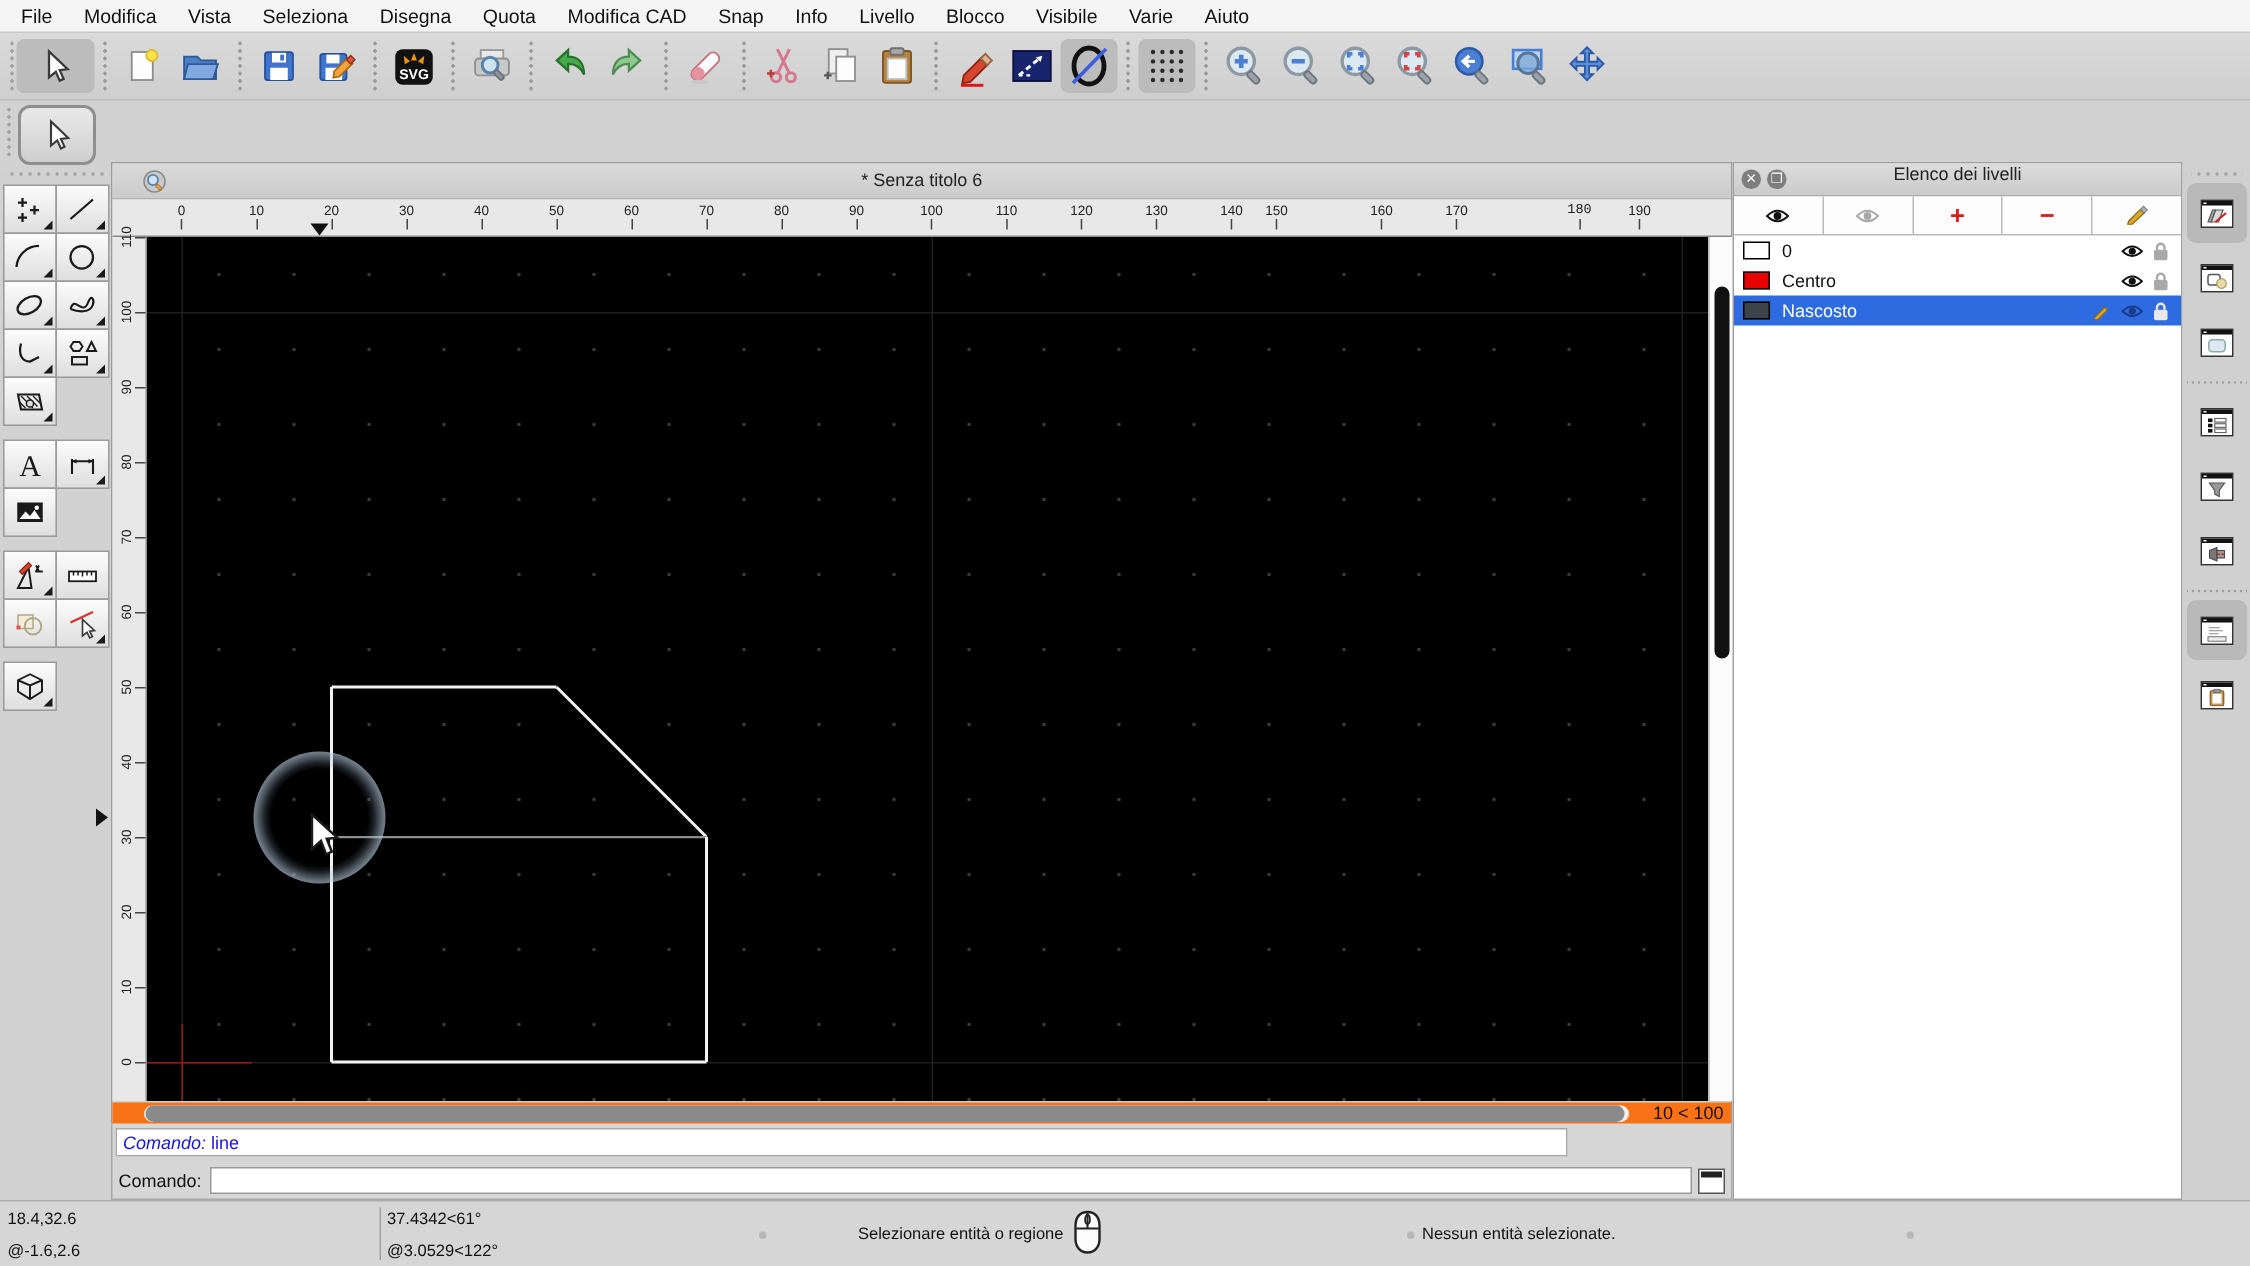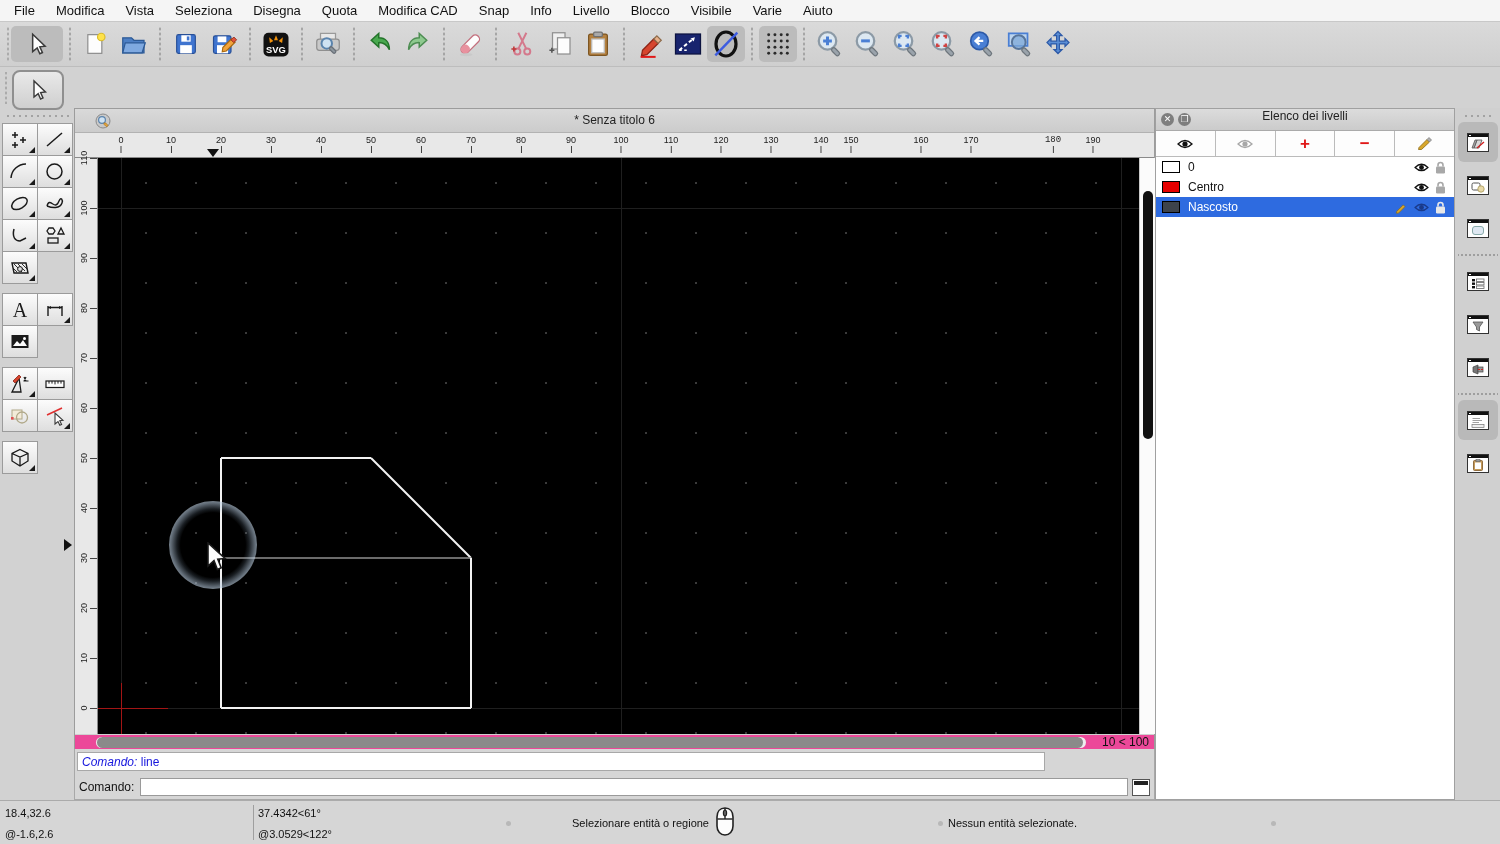--- a/index.html
+++ b/index.html
@@ -67,21 +67,21 @@
   .gridline-v{position:absolute;top:0;bottom:0;width:1px;background:#1f1f1f;}
   .gridline-h{position:absolute;left:0;right:0;height:1px;background:#1f1f1f;}
   #glow{position:absolute;width:88px;height:88px;border-radius:50%;transform:translate(-50%,-50%);
         background:radial-gradient(circle,rgba(0,0,0,0) 52%,rgba(140,165,190,0.18) 58%,
         rgba(185,205,225,0.55) 68%,rgba(205,220,235,0.65) 74%,rgba(150,175,200,0.35) 82%,
         rgba(110,135,160,0.15) 88%,transparent 93%);}
   #xhair-h{position:absolute;height:1px;background:#a31515;}
   #xhair-v{position:absolute;width:1px;background:#a31515;}
   #vscroll{position:absolute;left:1064px;top:0;width:17px;height:576px;background:#fbfbfb;border-left:1px solid #c9c9c9;box-sizing:border-box;}
   #vthumb{position:absolute;left:3px;top:33px;width:10px;height:248px;background:#111;border-radius:6px;}
-  #hscrollrow{position:absolute;left:0;top:625px;width:100%;height:16px;background:#ec4899;border-top:1px solid #cfcfcf;box-sizing:border-box;}
+  #hscrollrow{position:absolute;left:0;top:625px;width:100%;height:16px;background:#f97316;border-top:1px solid #cfcfcf;box-sizing:border-box;}
   #htrack{position:absolute;left:21px;top:2px;width:990px;height:11px;background:#eee;border-radius:6px;}
   #hthumb{position:absolute;left:1px;top:0;width:986px;height:11px;background:#8a8a8a;border-radius:6px;}
   #gridstatus{position:absolute;right:5px;top:0px;font-size:12px;color:#111;}
   
   #cmddock{position:absolute;left:74px;top:749px;width:1081px;height:51px;background:#d6d6d6;border:1px solid #a8a8a8;border-top:none;box-sizing:border-box;}
   #cmdhist{position:absolute;left:2px;top:3px;width:968px;height:19px;background:#fff;border:1px solid #a8a8a8;box-sizing:border-box;
         font-size:12px;color:#1515dd;padding:2px 4px;}
   #cmdhist .lbl{font-style:italic;}
   #cmdrow{position:absolute;left:4px;top:28px;right:4px;height:20px;display:flex;align-items:center;}
   #cmdlabel{font-size:12px;color:#111;margin-right:6px;}

